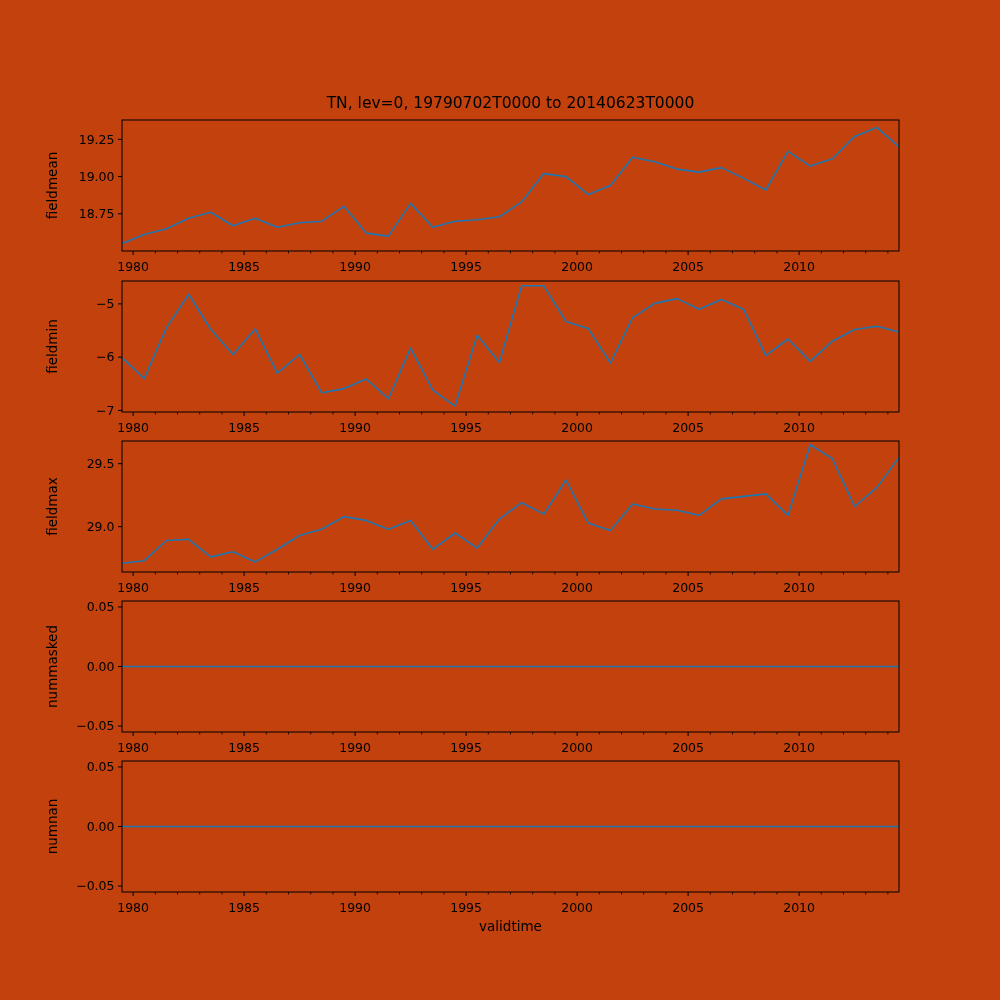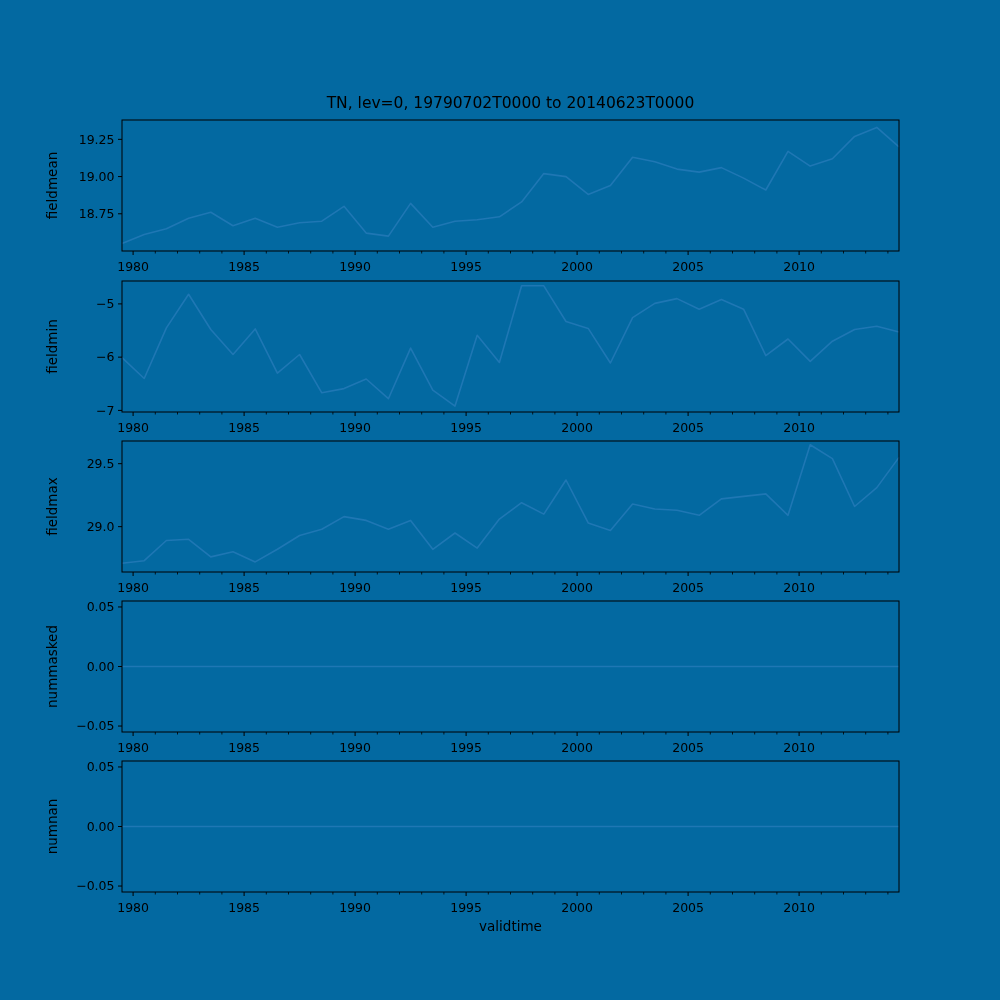--- a/index.html
+++ b/index.html
@@ -1,19 +1,19 @@
 <!DOCTYPE html>
 <html><head>
 <meta charset="utf-8">
 <style>
   html,body{margin:0;padding:0;background:#ffffff;}
   .figure{
     position:relative;
     width:1000px;height:1000px;
-    background:#0369a1;
+    background:#c2410c;
     font-family:"DejaVu Sans", sans-serif;
   }
   svg{display:block;}
   .title{font-size:15.5px;fill:#000000;font-family:"DejaVu Sans",sans-serif;}
   .axlabel{font-size:13.5px;fill:#000000;font-family:"DejaVu Sans",sans-serif;}
   .tick{font-size:12.5px;fill:#000000;font-family:"DejaVu Sans",sans-serif;}
 </style>
 </head>
 <body>
 

